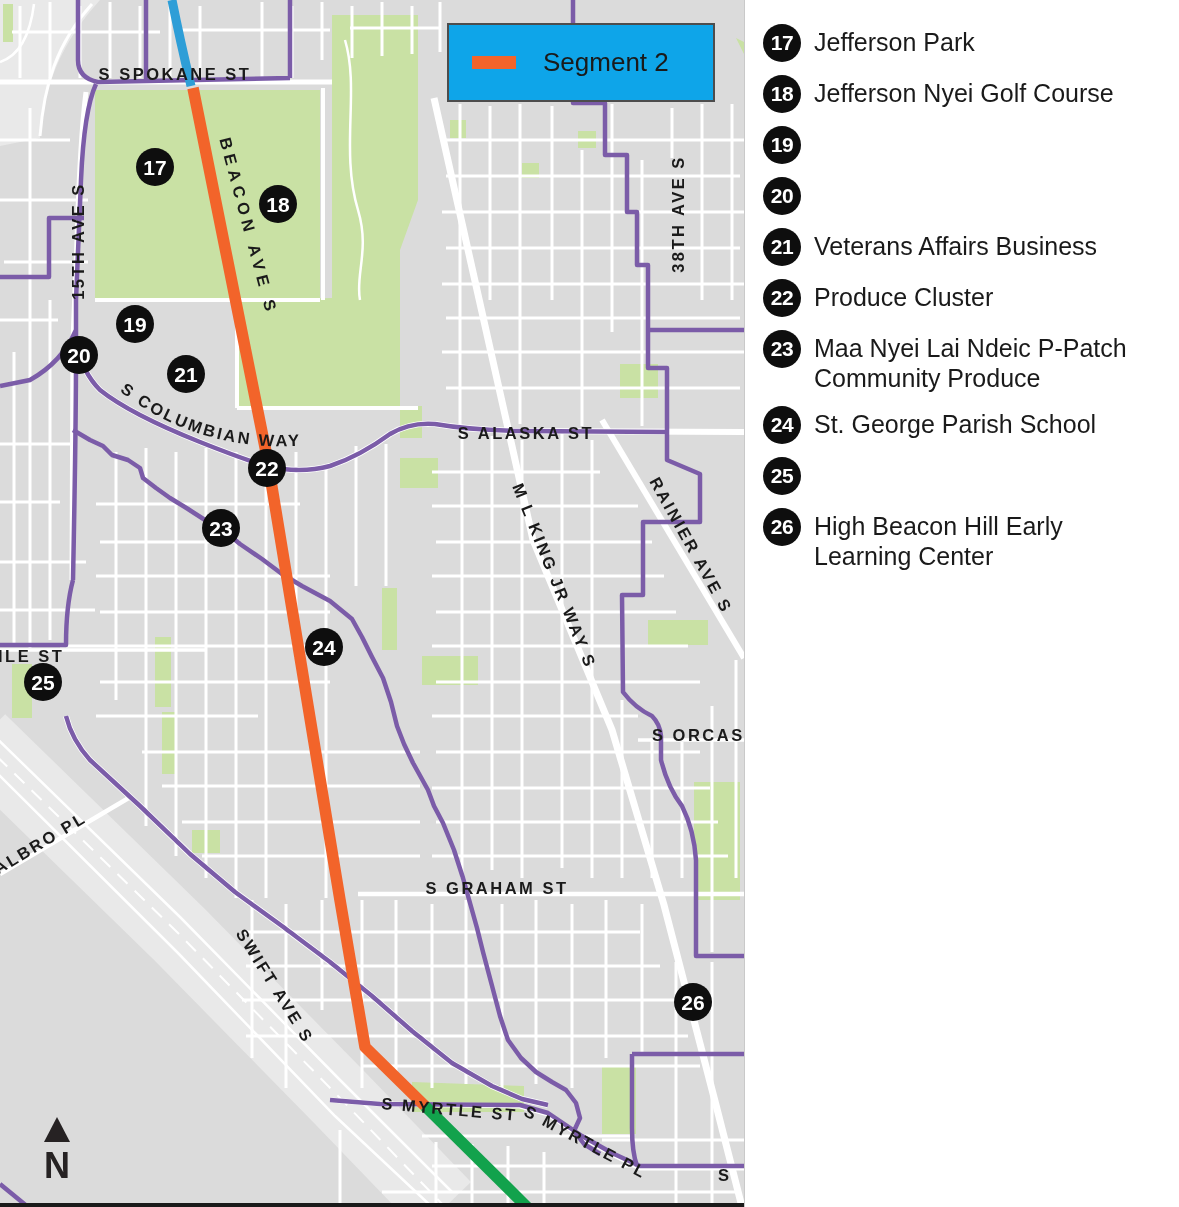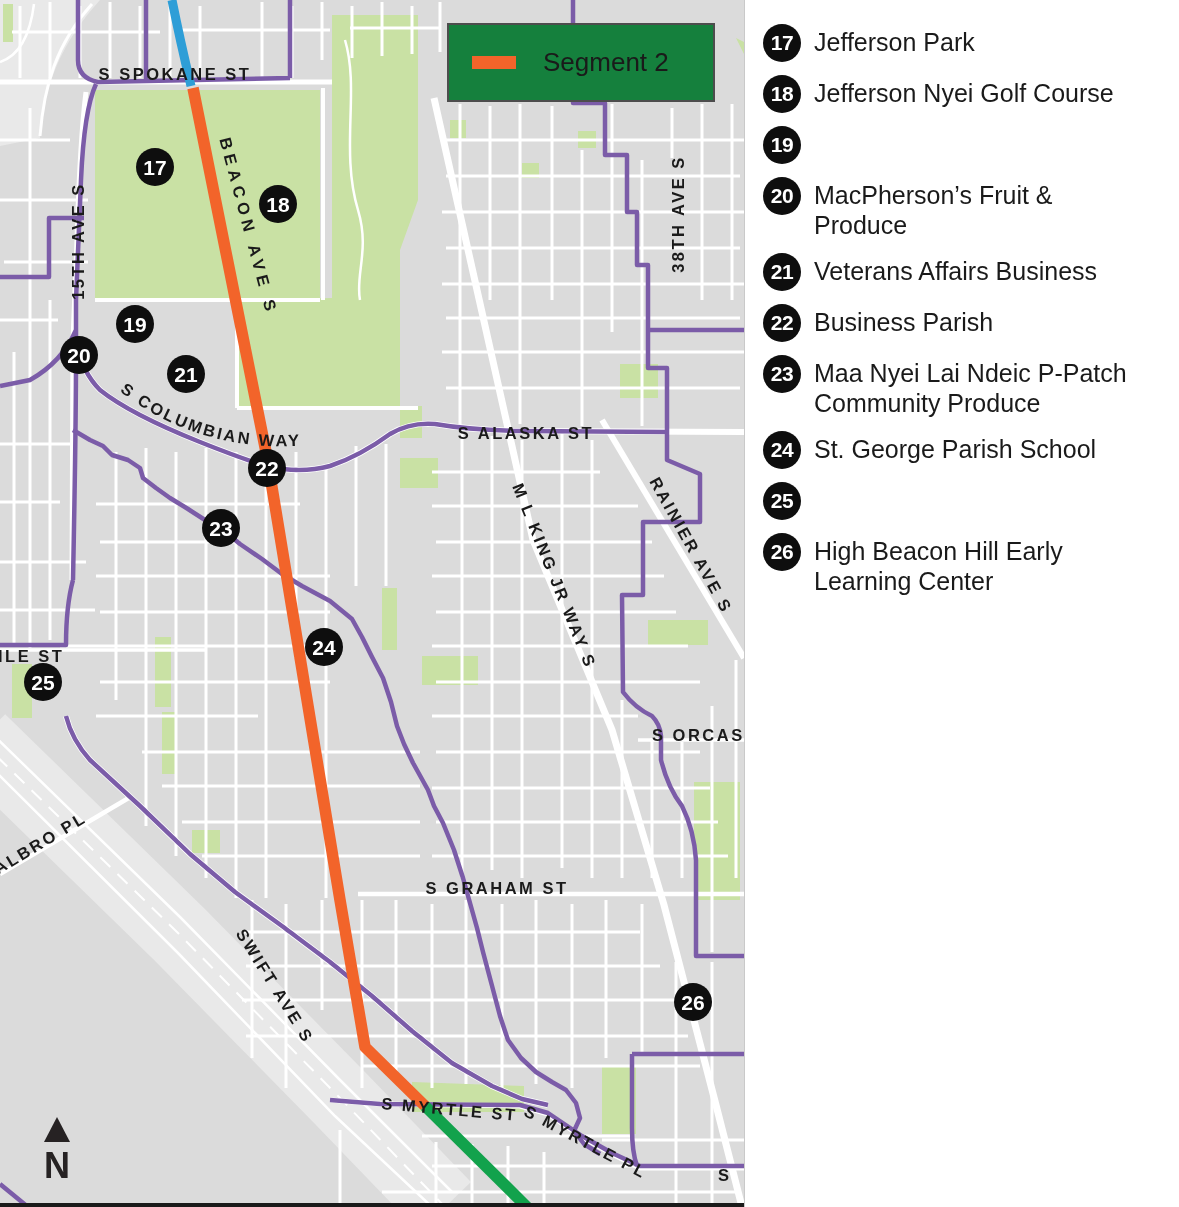--- a/index.html
+++ b/index.html
@@ -9,21 +9,21 @@
   svg{display:block;}
   
   .st-label{font-family:"Liberation Sans",sans-serif;font-size:16.5px;font-weight:600;
             letter-spacing:2.5px;fill:#1a1a1a;}
   .st-label.wide{letter-spacing:5px;}
   .marker-num{font-family:"Liberation Sans",sans-serif;font-size:21px;font-weight:700;
               fill:#ffffff;text-anchor:middle;}
   .north-n{font-family:"Liberation Sans",sans-serif;font-size:36px;font-weight:800;
            fill:#262223;text-anchor:middle;}
   
-  .legend{position:absolute;left:447px;top:23px;width:268px;height:79px;background:#15803d;
+  .legend{position:absolute;left:447px;top:23px;width:268px;height:79px;background:#0ea5e9;
           border:2px solid #4d4d4d;box-sizing:border-box;display:flex;align-items:center;}
   .legend .swatch{width:44px;height:13px;margin-left:23px;flex:0 0 auto;}
   .legend .lab{margin-left:27px;font-size:26px;color:#1a1a1a;}
   
   .loc-list{position:absolute;left:763px;top:24px;width:382px;}
   .loc-item{display:flex;align-items:flex-start;margin-bottom:13px;}
   .badge{width:38px;height:38px;border-radius:50%;background:#0e0e0e;color:#ffffff;
          font-size:21px;font-weight:700;display:flex;align-items:center;justify-content:center;
          flex:0 0 auto;letter-spacing:-.5px;}
   .loc-label{margin-left:13px;margin-top:3px;font-size:25px;line-height:30px;color:#1a1a1a;}
@@ -203,29 +203,28 @@
       </div>
     <div class="loc-item">
         <div class="badge">18</div>
         <div class="loc-label">Jefferson Nyei Golf Course</div>
       </div>
     <div class="loc-item">
         <div class="badge">19</div>
       </div>
     <div class="loc-item">
         <div class="badge">20</div>
-        <div class="loc-label">MacPherson’s Fruit &amp; Produce</div>
       </div>
     <div class="loc-item">
         <div class="badge">21</div>
         <div class="loc-label">Veterans Affairs Business</div>
       </div>
     <div class="loc-item">
         <div class="badge">22</div>
-        <div class="loc-label">Business Parish</div>
+        <div class="loc-label">Produce Cluster</div>
       </div>
     <div class="loc-item">
         <div class="badge">23</div>
         <div class="loc-label">Maa Nyei Lai Ndeic P-Patch Community Produce</div>
       </div>
     <div class="loc-item">
         <div class="badge">24</div>
         <div class="loc-label">St. George Parish School</div>
       </div>
     <div class="loc-item">

